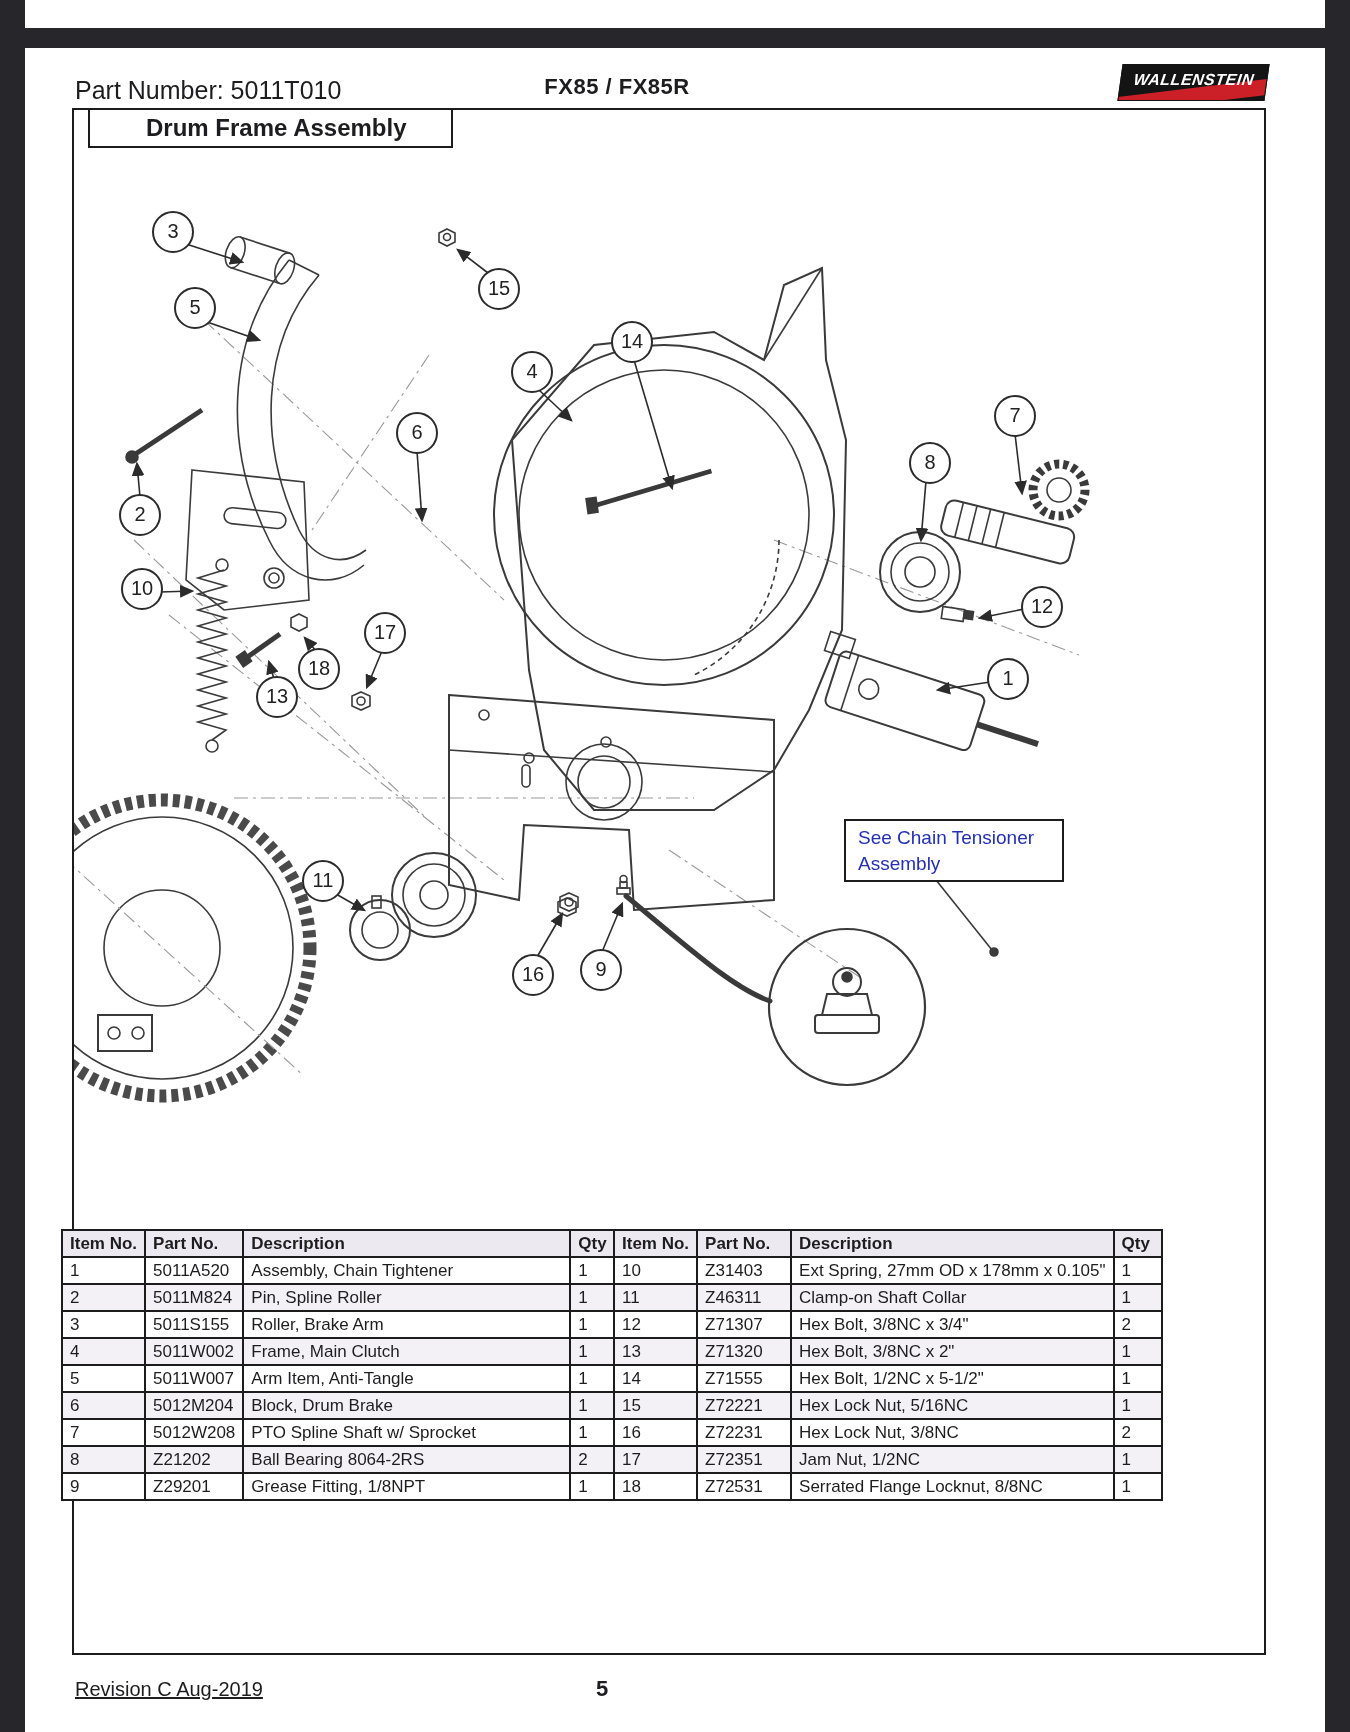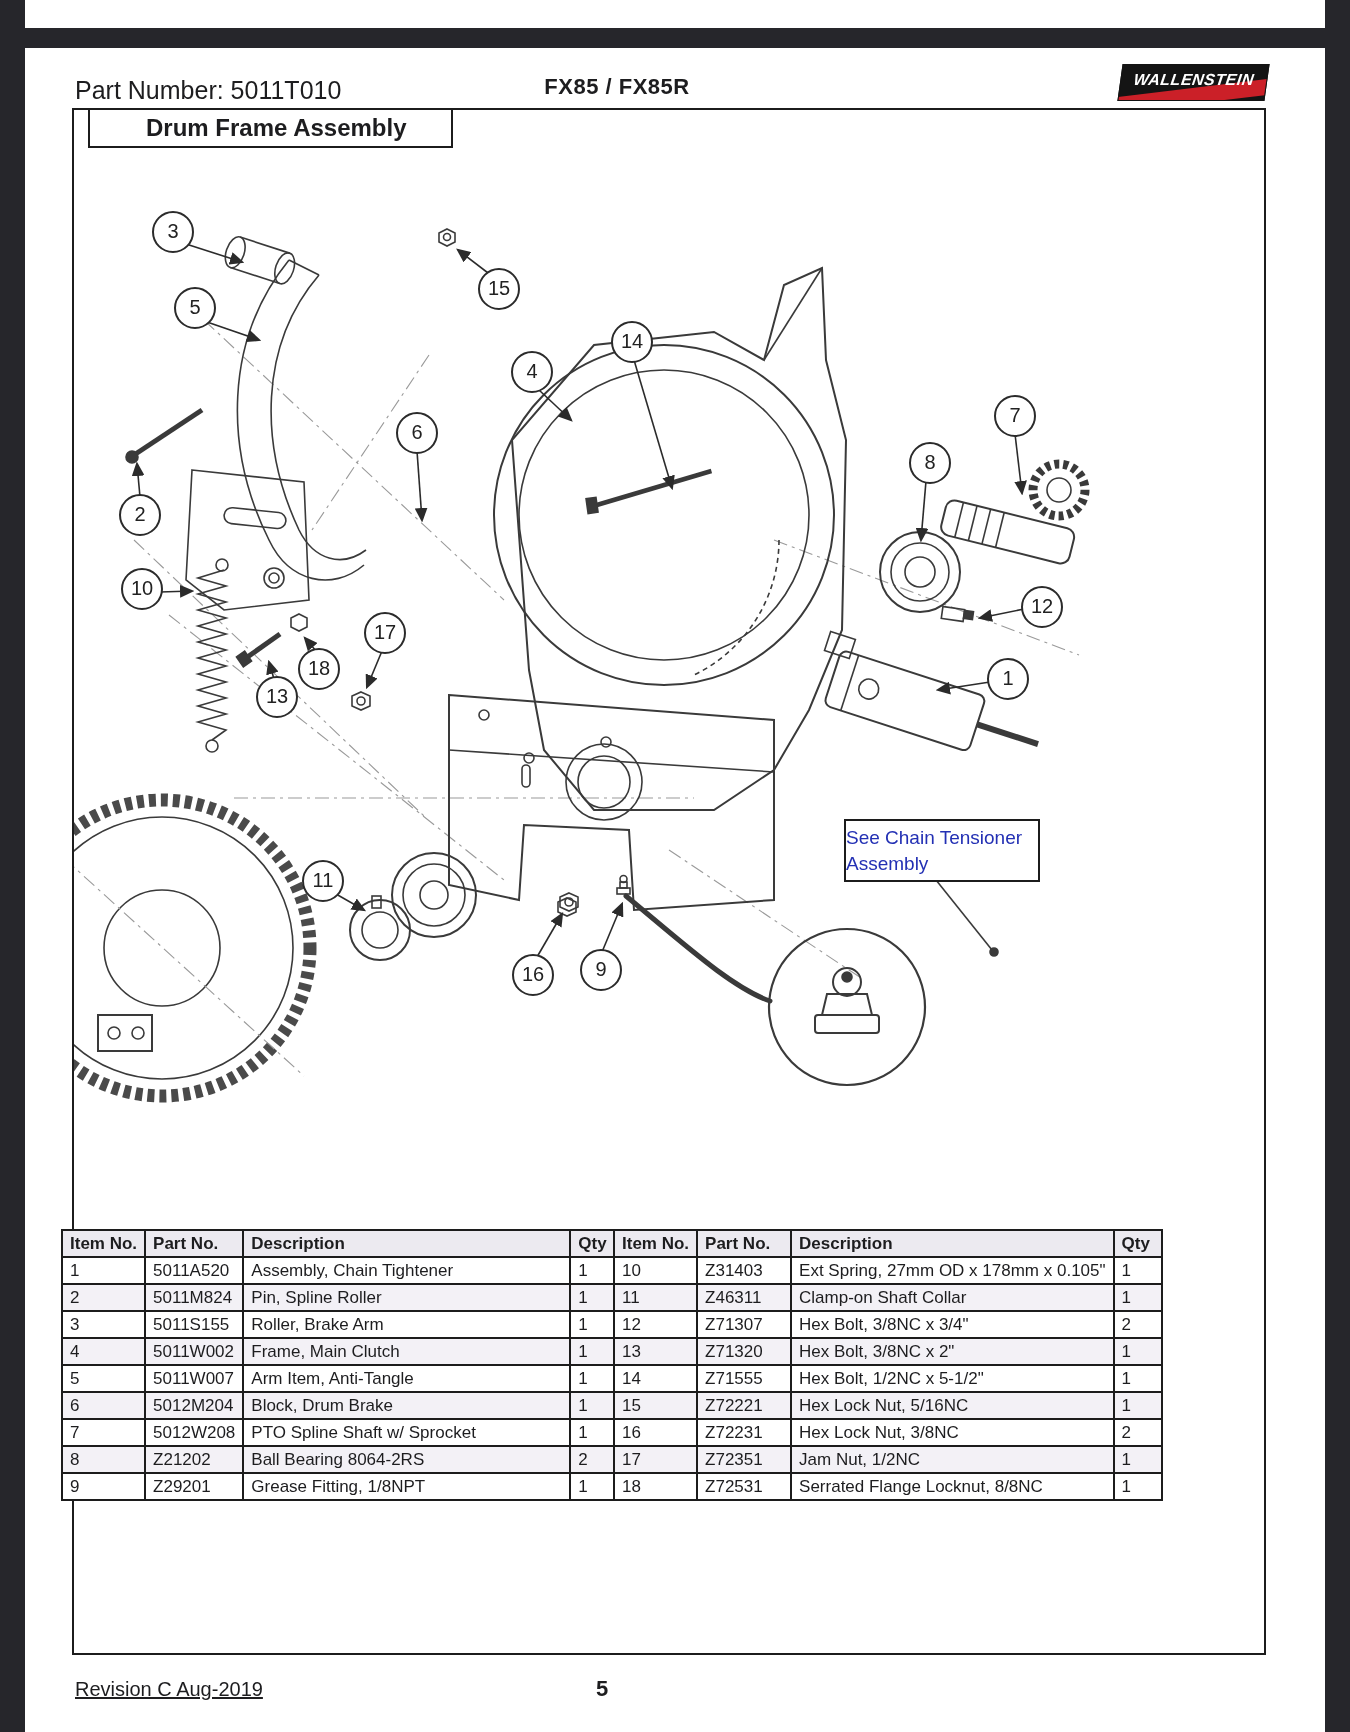--- a/index.html
+++ b/index.html
@@ -27,21 +27,21 @@
     border:2px solid #1c1c1c;box-sizing:border-box;}
   .title-tab{position:absolute;left:-2px;top:-2px;width:365px;height:40px;
     border:2.5px solid #1c1c1c;background:#fff;box-sizing:border-box;
     font-size:24px;font-weight:bold;line-height:35px;padding-left:56px;margin-left:16px;}
   .diagram{position:absolute;left:0;top:0;width:100%;height:100%;}
   .diagram svg{position:absolute;left:0;top:0;}
   .callout{position:absolute;width:38px;height:38px;border:2px solid #2b2b2b;border-radius:50%;
     background:#fff;text-align:center;line-height:36px;font-size:20px;color:#222;
     transform:translate(-50%,-50%);z-index:5;}
   .note-box{position:absolute;left:770px;top:709px;width:192px;border:2px solid #1c1c1c;
-    background:#fff;padding:4px 0;font-size:19px;line-height:1.35;color:#2330b4;
+    background:#fff;padding:4px 12px;font-size:19px;line-height:1.35;color:#2330b4;
     white-space:pre-line;z-index:6;}
   
   .ptable{position:absolute;border-collapse:collapse;font-size:17px;background:#fff;z-index:7;}
   .ptable-left{left:61px;top:1229px;}
   .ptable-right{left:613px;top:1229px;}
   .ptable th,.ptable td{border:2px solid #1c1c1c;padding:2px 7px;height:21px;
     text-align:left;font-weight:normal;white-space:nowrap;box-sizing:content-box;}
   .ptable th{font-weight:bold;background:#eceaf0;}
   .ptable tr:nth-child(even) td{background:#f3f1f6;}
   

